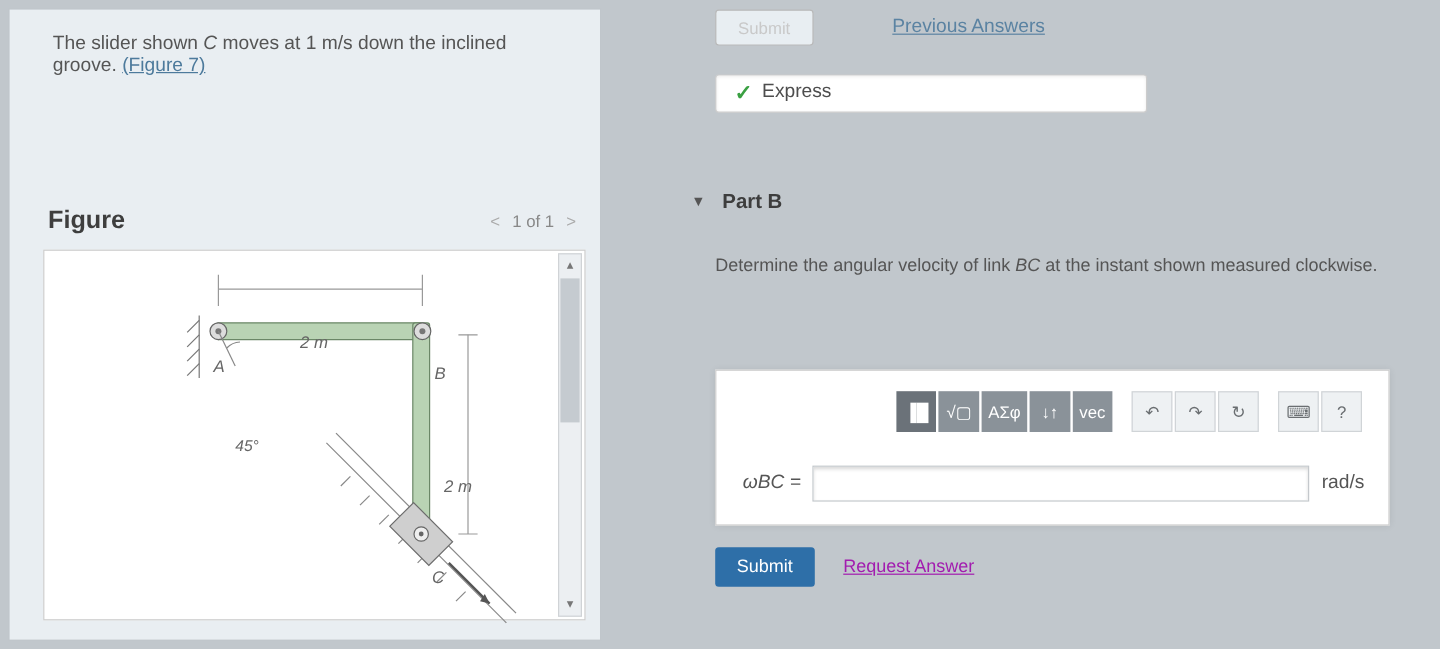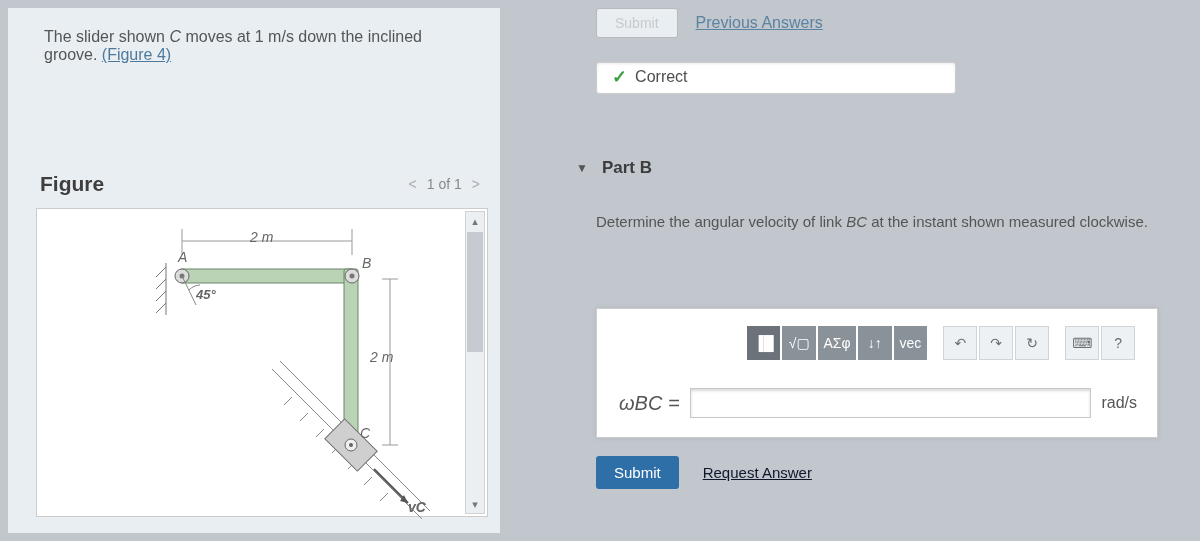--- a/index.html
+++ b/index.html
@@ -39,29 +39,29 @@
   }
   .scroll-thumb {
     position: absolute; left: 1px; right: 1px; top: 20px; height: 120px;
     background: #c5cbd0;
   }
   .scroll-btn { position:absolute; left:0; right:0; height:18px; text-align:center; font-size:11px; color:#777; line-height:18px; cursor:pointer; }
   .scroll-btn.up { top:0; }
   .scroll-btn.down { bottom:0; }
   .diagram-wrap { position: relative; width: 280px; height: 320px; margin-top: 10px; margin-left: 60px; }
   .diagram-wrap svg { position:absolute; top:0; left:0; }
-  .diag-label { position:absolute; font-size:14px; color:#666; font-style:italic; }
+  .diag-label { position:absolute; font-size:14px; color:#666; font-style:italic;margin-top:48px; }
 
   
   .prev-answers-row { position:absolute; top:0; left:0; right:0; display:flex; align-items:center; gap:18px; padding-left:76px; }
   .ghost-btn {
     display:inline-block; border:1px solid #b9b9b9; background:#e8eef2;
     color:#c9c9c9; padding:6px 18px; font-size:14px; border-radius:3px;
   }
-  .prev-link { color:#5b83a2; text-decoration:underline; font-size:16px; cursor:pointer; }
+  .prev-link { color:#5b83a2; text-decoration:underline; font-size:16px; cursor:pointer;margin-left:48px; }
   .correct-box {
     position:absolute; top:54px; left:76px; width:360px; height:32px;
     background:#fff; border:1px solid #ccc; border-radius:3px;
     box-shadow: inset 0 1px 3px rgba(0,0,0,0.08);
   }
   .correct-label {
     position:absolute; top:58px; left:92px;
     display:flex; align-items:center; gap:8px; font-size:16px; color:#4d4d4d;
   }
   .check { color:#3aa042; font-weight:bold; font-size:18px; }
@@ -92,42 +92,42 @@
     cursor:pointer;
   }
   .tb-btn.light { background:#eef1f3; color:#6a6e71; border:1px solid #d0d4d7; }
   .tb-btn.wide { width:48px; }
   .tb-btn.active { background:#6b7279; }
   .tb-gap { width:18px; }
   .answer-row {
     position:absolute; left:22px; bottom:18px; right:20px; height:32px;
     display:flex; align-items:center; gap:10px;
   }
-  .lhs { font-size:20px; font-style:italic; color:#555; }
+  .lhs { font-size:16px; font-style:italic; color:#555; }
   .input-box {
     flex:1; height:30px; background:#fff; border:1px solid #c4c8cc;
     box-shadow: inset 0 2px 3px rgba(0,0,0,0.15);
   }
   .units { font-size:16px; color:#555; }
   .submit-row {
     position:absolute; top:448px; left:76px;
     display:flex; align-items:center; gap:24px;
   }
   .btn-submit {
     background:#2e6fa8; color:#fff; border:none;
     padding:8px 18px; font-size:15px; border-radius:3px; cursor:pointer;
   }
-  .req-link { color:#0f172a; text-decoration:underline; font-size:15px; cursor:pointer; }
+  .req-link { color:#a21caf; text-decoration:underline; font-size:15px; cursor:pointer; }
 </style>
 </head>
 <body>
 
 <div class="left-pane pane-bg">
   <div class="problem-text">
-    <span>The slider shown </span><i>C</i><span> moves at 1 m/s down the inclined groove. </span><span class="link">(Figure 4)</span>
+    <span>The slider shown </span><i>C</i><span> moves at 1 m/s down the inclined groove. </span><span class="link">(Figure 7)</span>
   </div>
 
   <div class="figure-header">
     <div class="figure-title">Figure</div>
     <div class="pager">
       <span class="nav">&lt;</span>
       <span>1 of 1</span>
       <span class="nav">&gt;</span>
     </div>
   </div>
@@ -188,42 +188,42 @@
 
         <line x1="230" y1="60" x2="246" y2="60" stroke="#999"></line>
         <line x1="230" y1="226" x2="246" y2="226" stroke="#999"></line>
         <line x1="238" y1="60" x2="238" y2="226" stroke="#999"></line>
       </svg>
       <div class="diag-label" style="left:98px; top:10px;">2 m</div>
       <div class="diag-label" style="left:218px; top:130px;">2 m</div>
       <div class="diag-label" style="left:26px; top:30px;">A</div>
       <div class="diag-label" style="left:210px; top:36px;">B</div>
       <div class="diag-label" style="left:208px; top:206px;">C</div>
-      <div class="diag-label" style="left:44px; top:68px; font-size:13px;font-weight:bold;">45°</div>
+      <div class="diag-label" style="left:44px; top:97px; font-size:13px;">45°</div>
       <div class="diag-label" style="left:256px; top:280px;font-weight:bold;">vC</div>
     </div>
 
     <div class="scroll-track">
       <div class="scroll-btn up">▴</div>
       <div class="scroll-thumb"></div>
       <div class="scroll-btn down">▾</div>
     </div>
   </div>
 </div>
 
 <div class="right-pane">
   <div class="prev-answers-row">
     <span class="ghost-btn">Submit</span>
     <span class="prev-link">Previous Answers</span>
   </div>
 
   <div class="correct-box"></div>
   <div class="correct-label">
     <span class="check">✓</span>
-    <span>Correct</span>
+    <span>Express</span>
   </div>
 
   <div class="part-header">
     <span class="caret">▼</span>
     <span>Part B</span>
   </div>
 
   <div class="part-body">
     <div>
       <span>Determine the angular velocity of link </span><i>BC</i><span> at the instant shown measured clockwise.</span>

